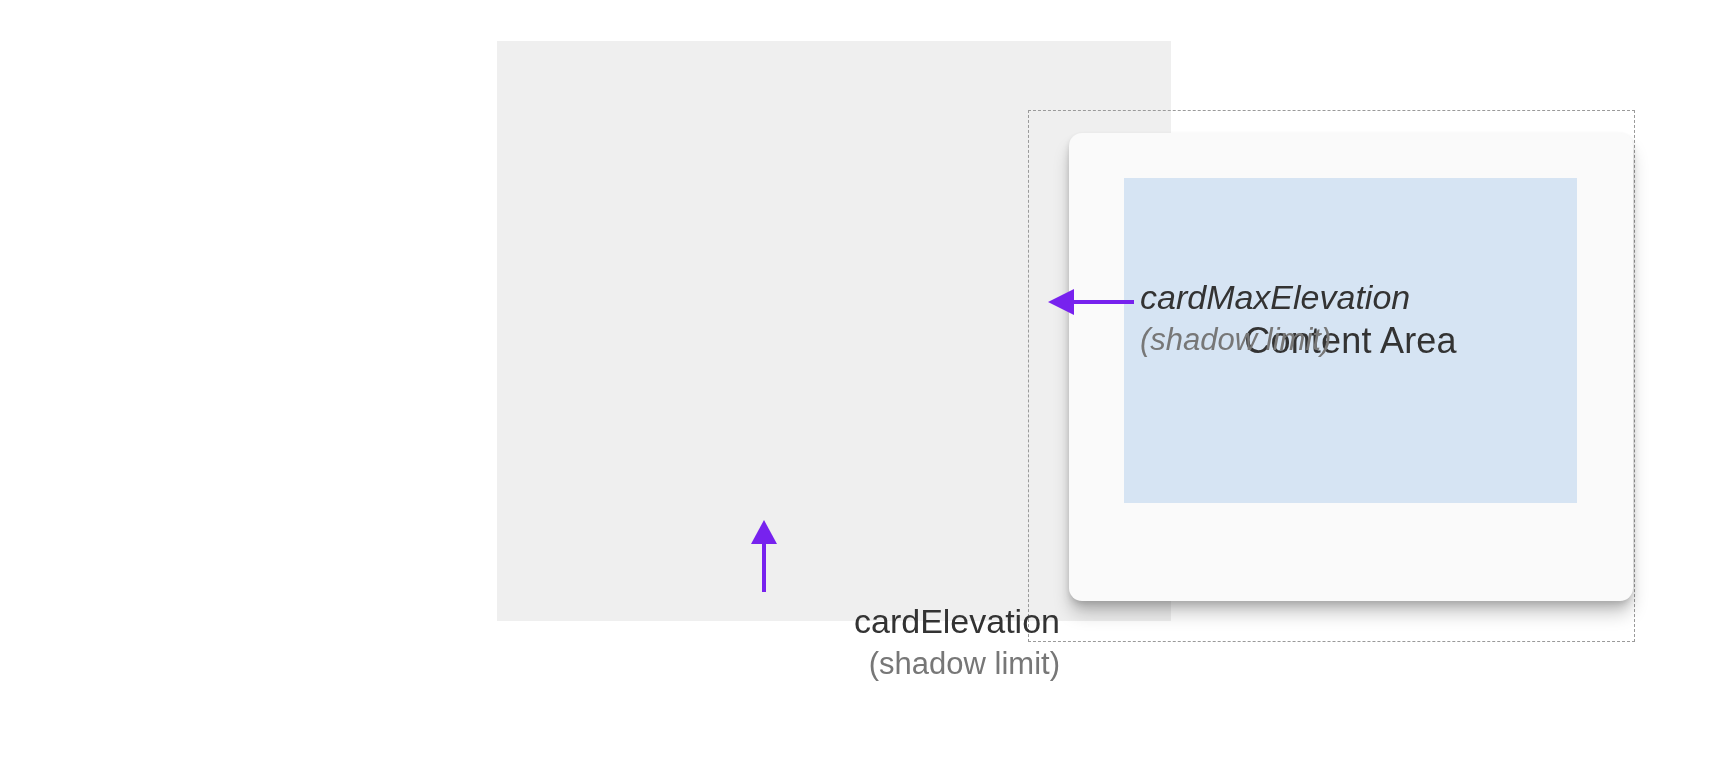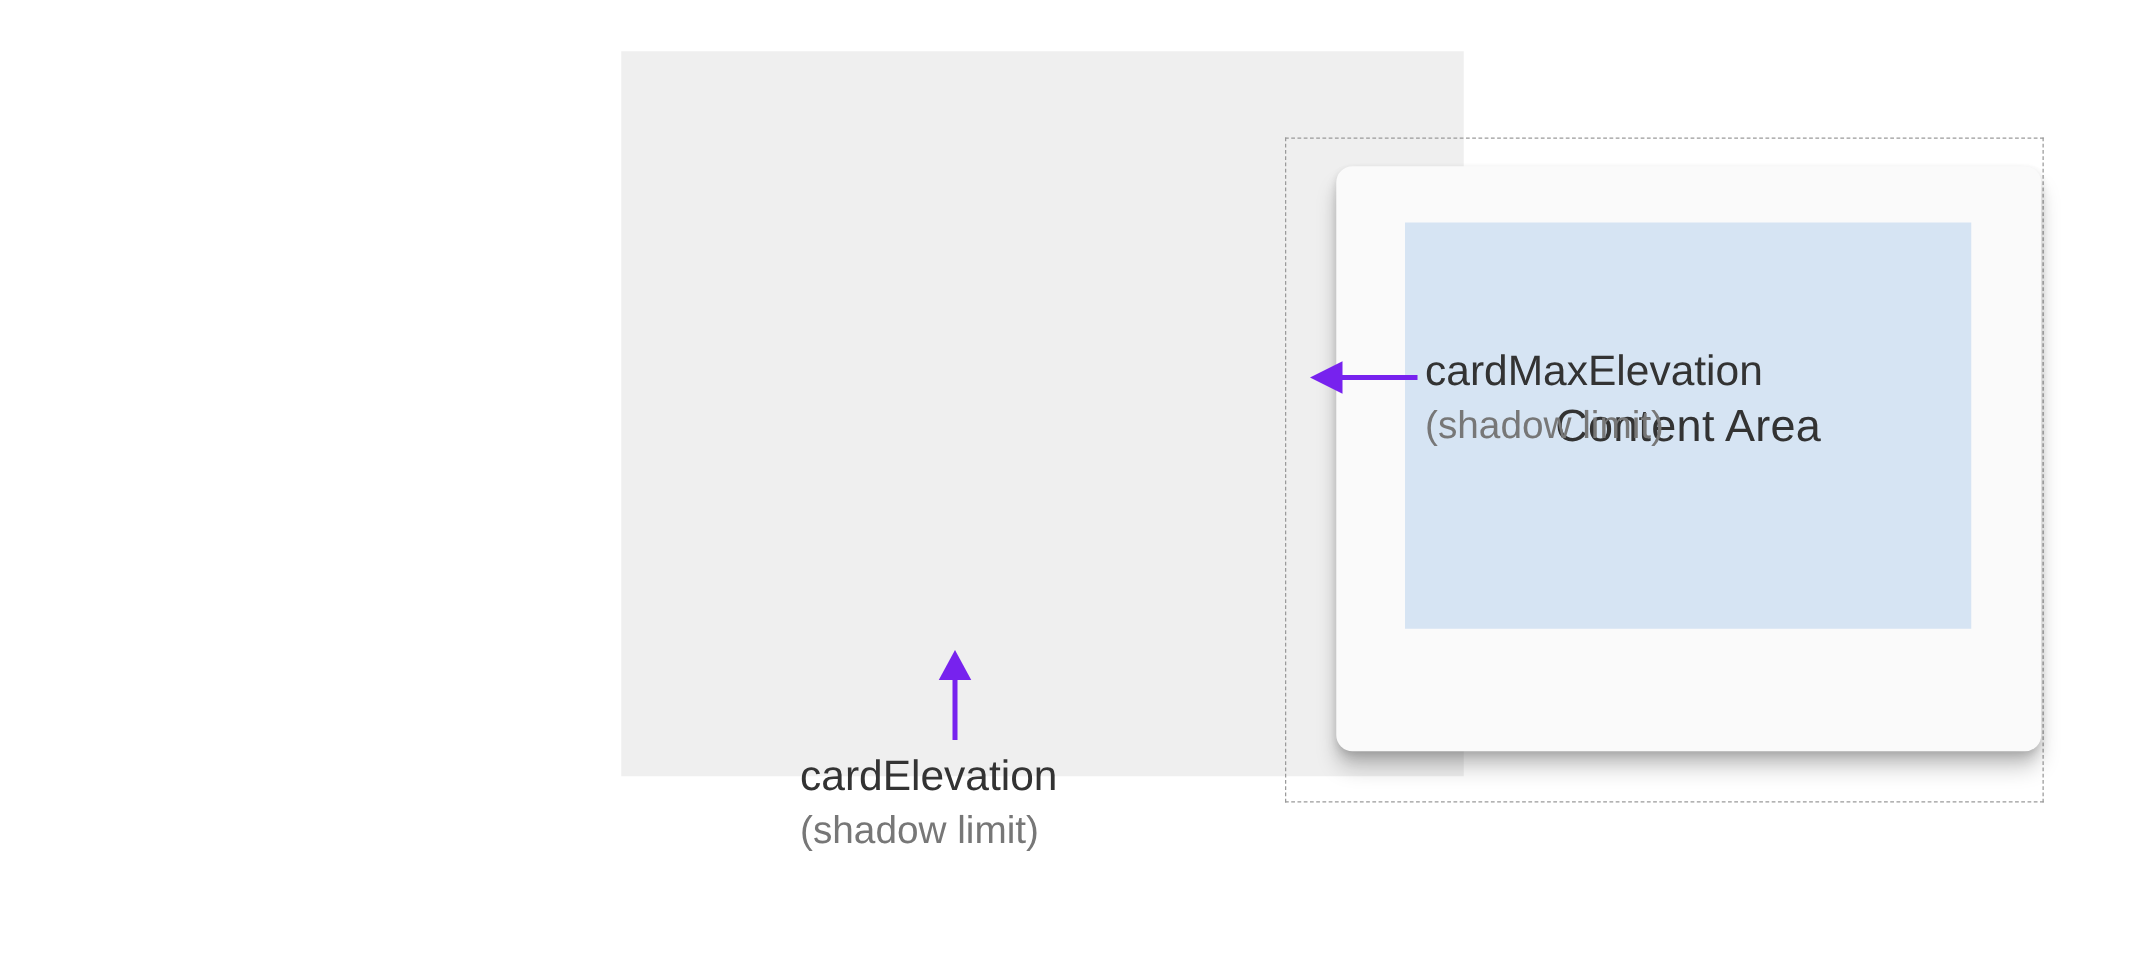--- a/index.html
+++ b/index.html
@@ -89,41 +89,42 @@
   .annotation-max-elevation .arrow-svg {
     position: absolute;
     left: 0;
     top: 11px;
   }
   .annotation-max-elevation .label-block {
     position: absolute;
     left: 100px;
     top: 0px;
     width: 420px;
+    font-style: italic;
   }
 
   
   .annotation-elevation {
     position: absolute;
     left: 640px;
     top: 518px;
     width: 420px;
     height: 180px;
   }
   .annotation-elevation .arrow-svg {
     position: absolute;
     left: 109px;
     top: 0;
   }
   .annotation-elevation .label-block {
     position: absolute;
     left: 0;
     top: 82px;
     width: 420px;
-    text-align: left;
+    text-align: right;
   }
 
   .label-primary {
     font-size: 34px;
     color: #333333;
     line-height: 1.28;
     white-space: nowrap;
   }
   .label-secondary {
     font-size: 31px;

